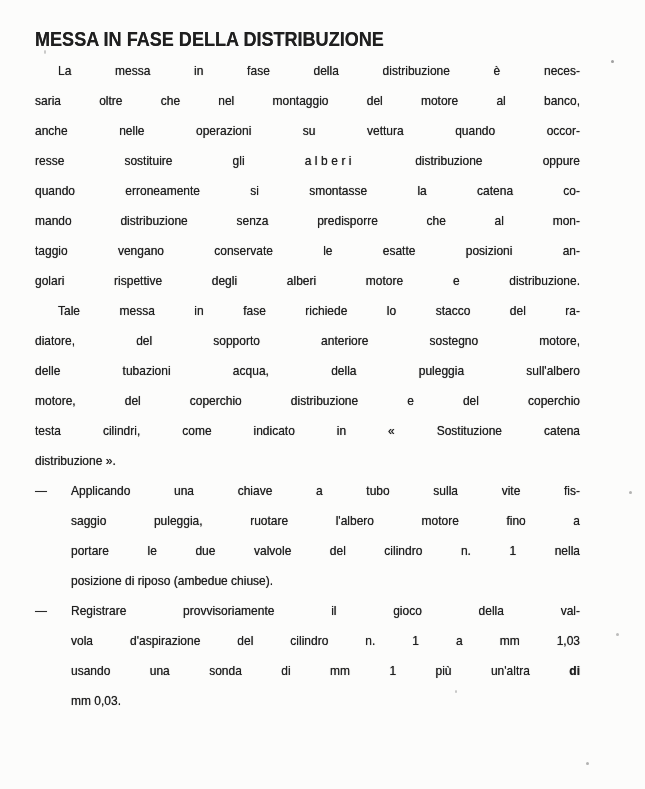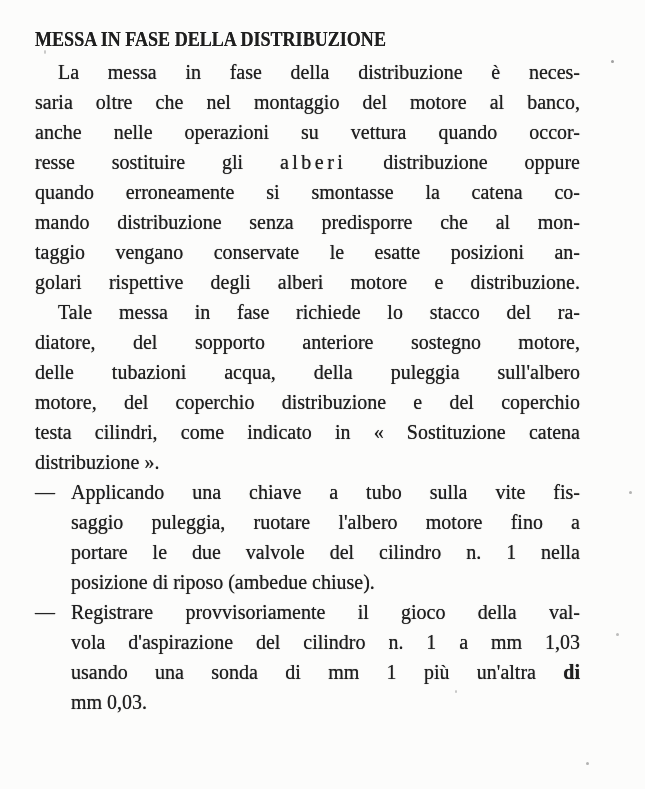--- a/index.html
+++ b/index.html
@@ -2,42 +2,42 @@
 <html><head>
 <meta charset="utf-8">
 <style>
   html, body { margin: 0; padding: 0; background: #ffffff; }
   .page {
     position: relative;
     width: 645px;
     height: 789px;
     background: #fcfcfb;
     overflow: hidden;
-    font-family: Liberation Serif, serif;
+    font-family: Liberation Sans, sans-serif;
     color: #1f1f1f;
     text-shadow: 0 0 0.7px rgba(40,40,40,0.85);
   }
   .title {
     position: absolute;
     left: 35px;
     top: 24px;
     margin: 0;
     font-size: 21px;
     font-weight: bold;
     line-height: 30px;
     white-space: nowrap;
     transform: scaleX(0.86);
     transform-origin: left center;
   }
   .textblock {
     position: absolute;
     left: 35px;
     top: 56px;
     width: 545px;
-    font-size: 20px;
+    font-size: 12px;
     line-height: 30px;
   }
   .ln {
     position: relative;
     height: 30px;
     text-align: justify;
     text-align-last: justify;
     transform: scaleY(1.08);
   }
   .ln.ind   { padding-left: 23px; }

